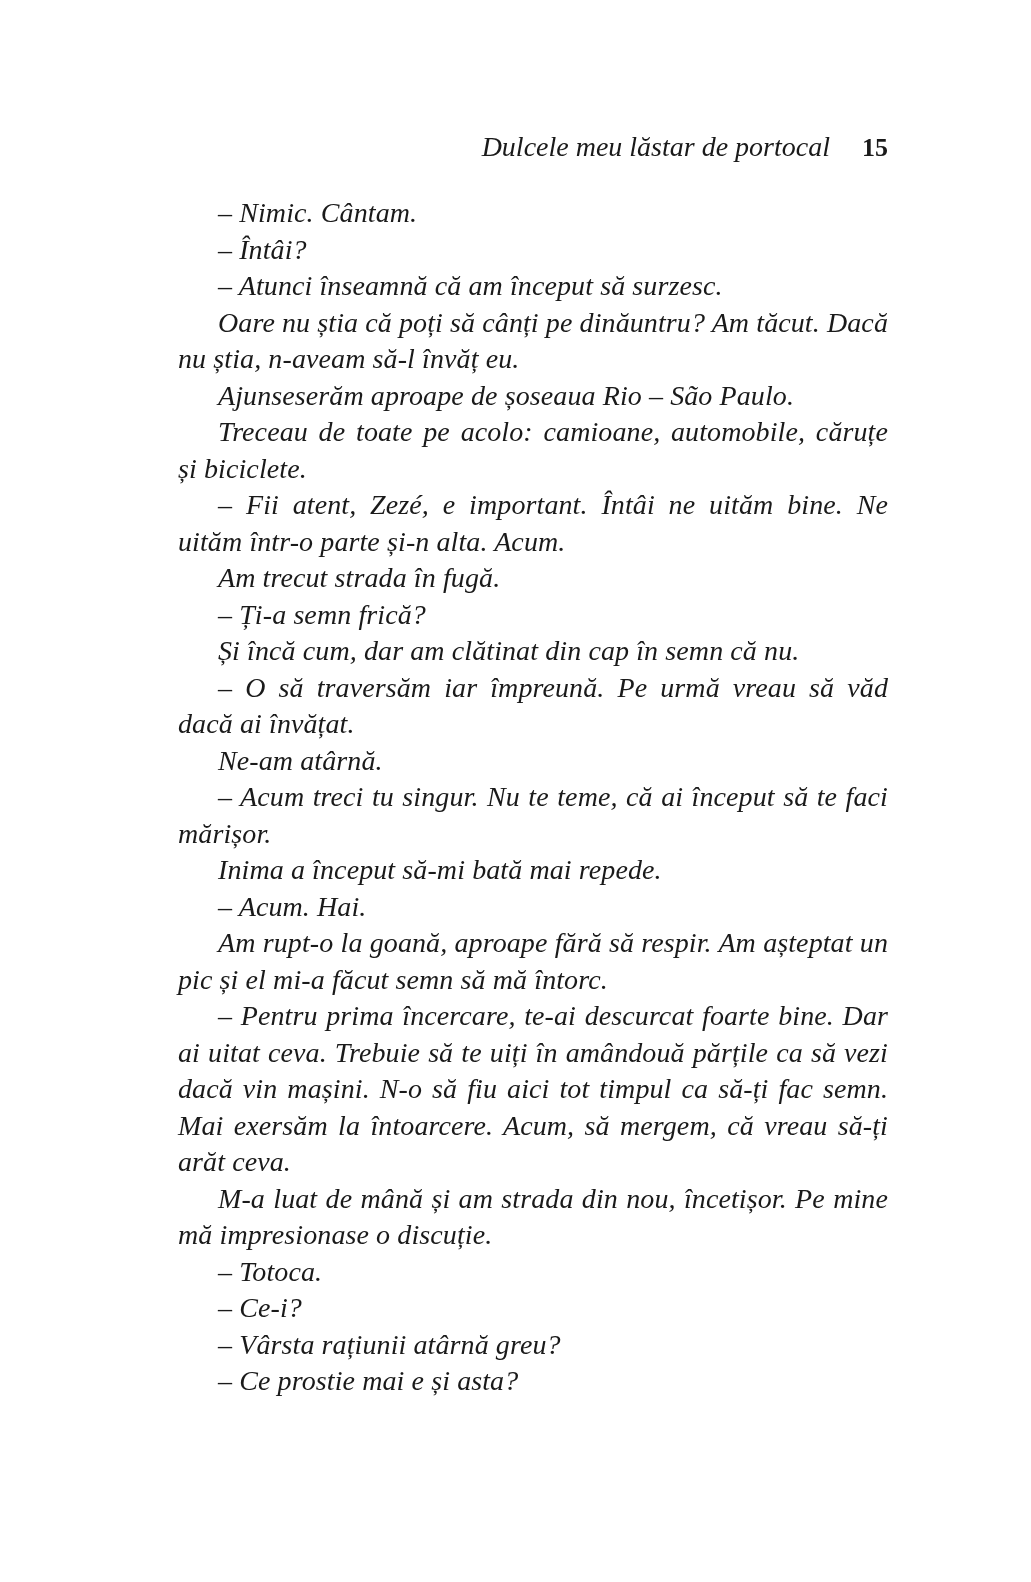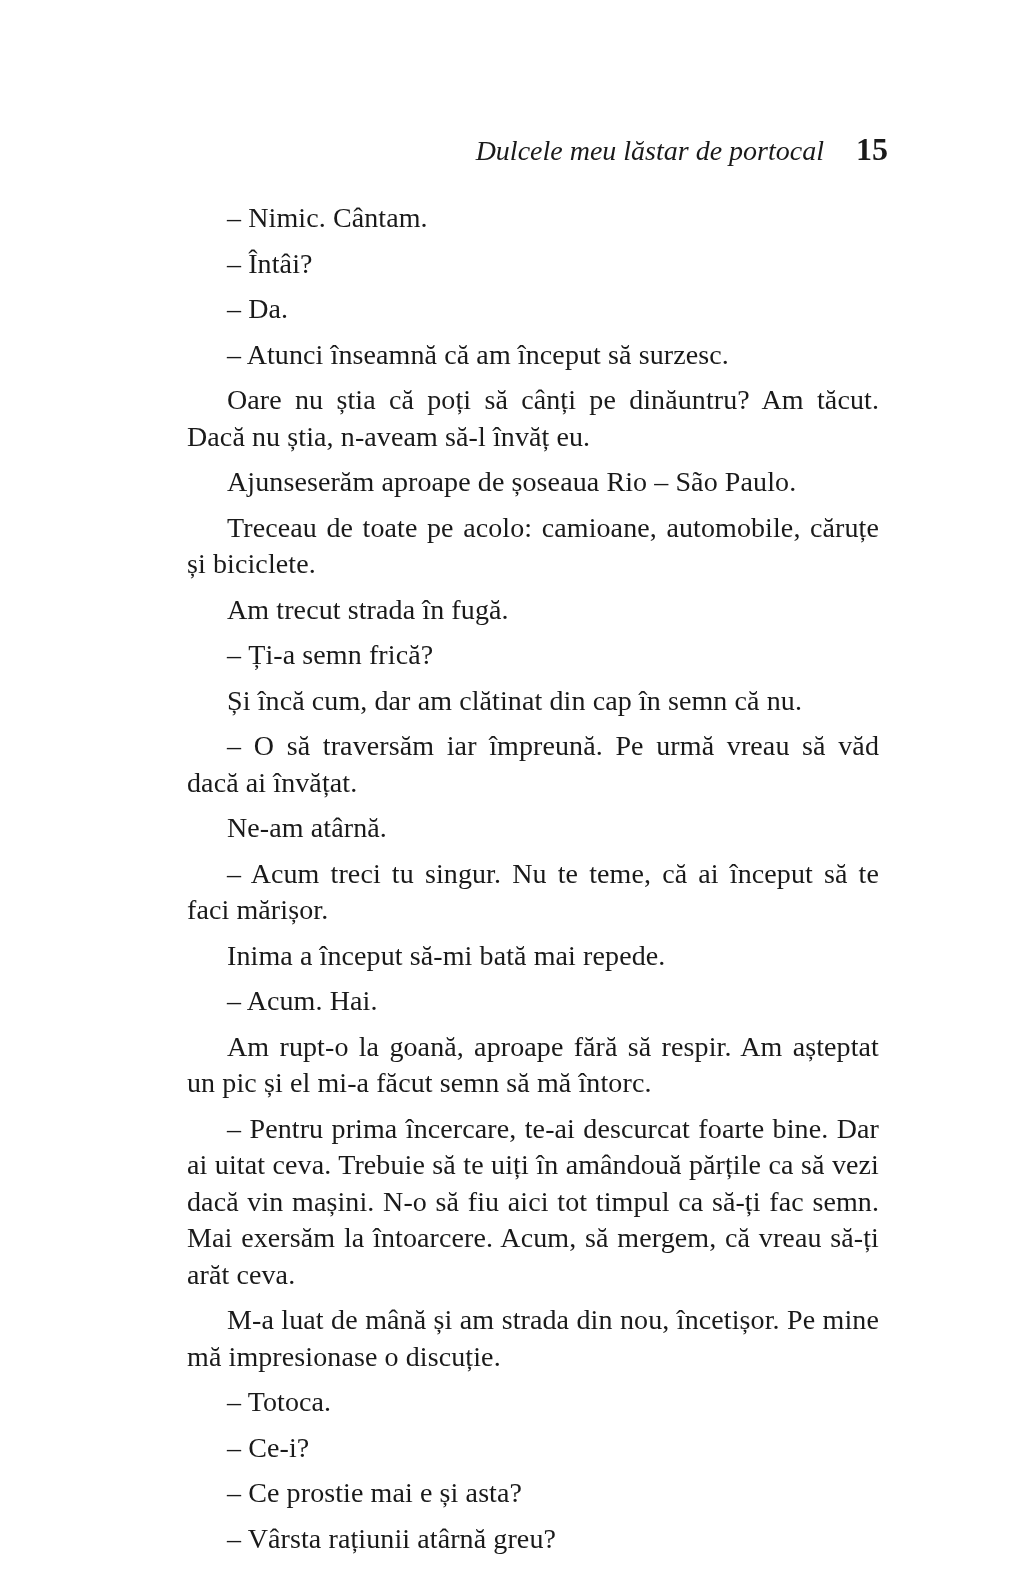--- a/index.html
+++ b/index.html
@@ -27,61 +27,62 @@
     align-items: baseline;
     font-size: 28px;
     margin: 0 0 32px 0;
     white-space: nowrap;
   }
   .book-title {
     font-style: italic;
   }
   .page-number {
     font-weight: bold;
-    font-size: 32px;
+    font-size: 26px;
     margin-left: 32px;
     font-style: normal;
   }
   .body-text p {
-    margin: 9px;
+    margin: 0;
     font-size: 28px;
     line-height: 36.5px;
     text-align: justify;
     text-indent: 40px;
     letter-spacing: 0.1px;
+    font-style: italic;
   }
 </style>
 </head>
 <body>
 
 <div class="page">
 
   <div class="running-header">
     <span class="book-title">Dulcele meu lăstar de portocal</span>
     <span class="page-number">15</span>
   </div>
 
   <div class="body-text">
     <p>– Nimic. Cântam.</p>
     <p>– Întâi?</p>
-    <p>– Da.</p>
     <p>– Atunci înseamnă că am început să surzesc.</p>
     <p>Oare nu știa că poți să cânți pe dinăuntru? Am tăcut. Dacă nu știa, n-aveam să-l învăț eu.</p>
     <p>Ajunseserăm aproape de șoseaua Rio – São Paulo.</p>
     <p>Treceau de toate pe acolo: camioane, automobile, căruțe și biciclete.</p>
+    <p>– Fii atent, Zezé, e important. Întâi ne uităm bine. Ne uităm într-o parte și-n alta. Acum.</p>
     <p>Am trecut strada în fugă.</p>
     <p>– Ți-a semn frică?</p>
     <p>Și încă cum, dar am clătinat din cap în semn că nu.</p>
     <p>– O să traversăm iar împreună. Pe urmă vreau să văd dacă ai învățat.</p>
     <p>Ne-am atârnă.</p>
     <p>– Acum treci tu singur. Nu te teme, că ai început să te faci mărișor.</p>
     <p>Inima a început să-mi bată mai repede.</p>
     <p>– Acum. Hai.</p>
     <p>Am rupt-o la goană, aproape fără să respir. Am așteptat un pic și el mi-a făcut semn să mă întorc.</p>
     <p>– Pentru prima încercare, te-ai descurcat foarte bine. Dar ai uitat ceva. Trebuie să te uiți în amândouă părțile ca să vezi dacă vin mașini. N-o să fiu aici tot timpul ca să-ți fac semn. Mai exersăm la întoarcere. Acum, să mergem, că vreau să-ți arăt ceva.</p>
     <p>M-a luat de mână și am strada din nou, încetișor. Pe mine mă impresionase o discuție.</p>
     <p>– Totoca.</p>
     <p>– Ce-i?</p>
+    <p>– Vârsta rațiunii atârnă greu?</p>
     <p>– Ce prostie mai e și asta?</p>
-    <p>– Vârsta rațiunii atârnă greu?</p>
   </div>
 
 </div>
 
 </body></html>

